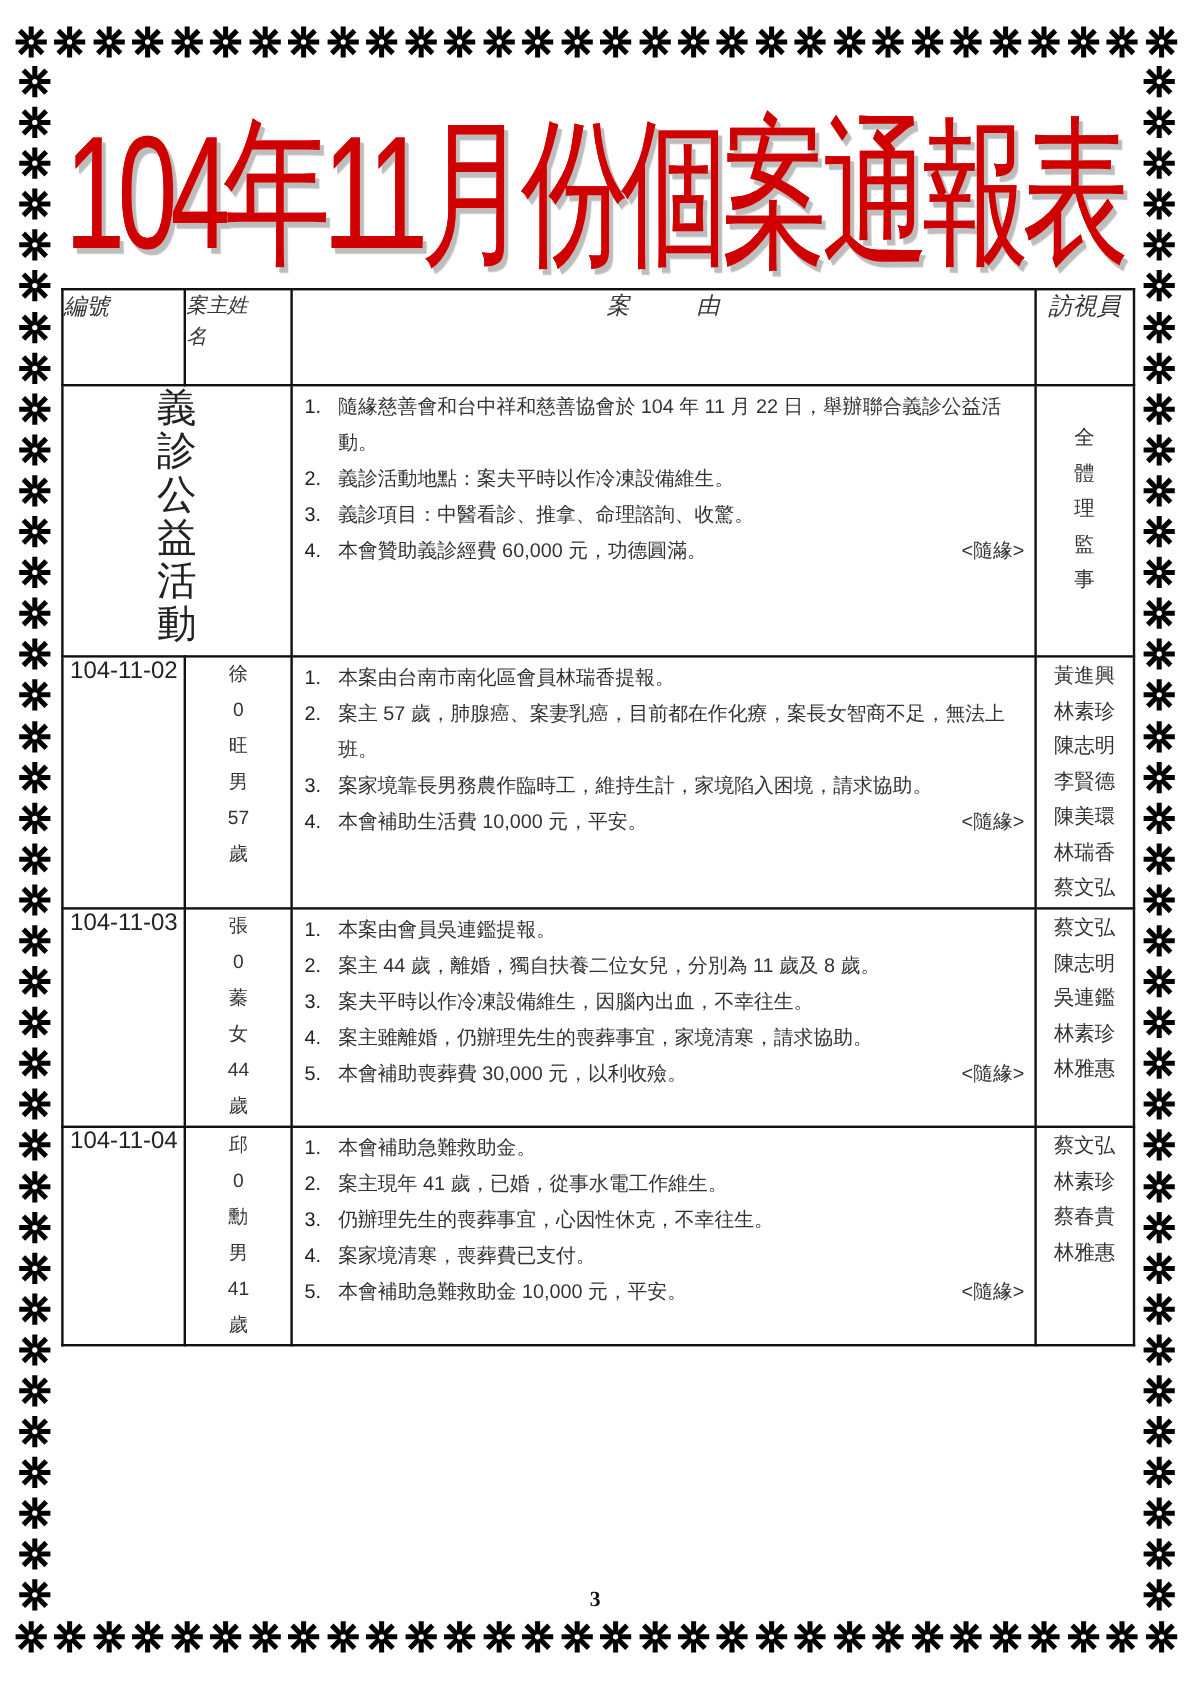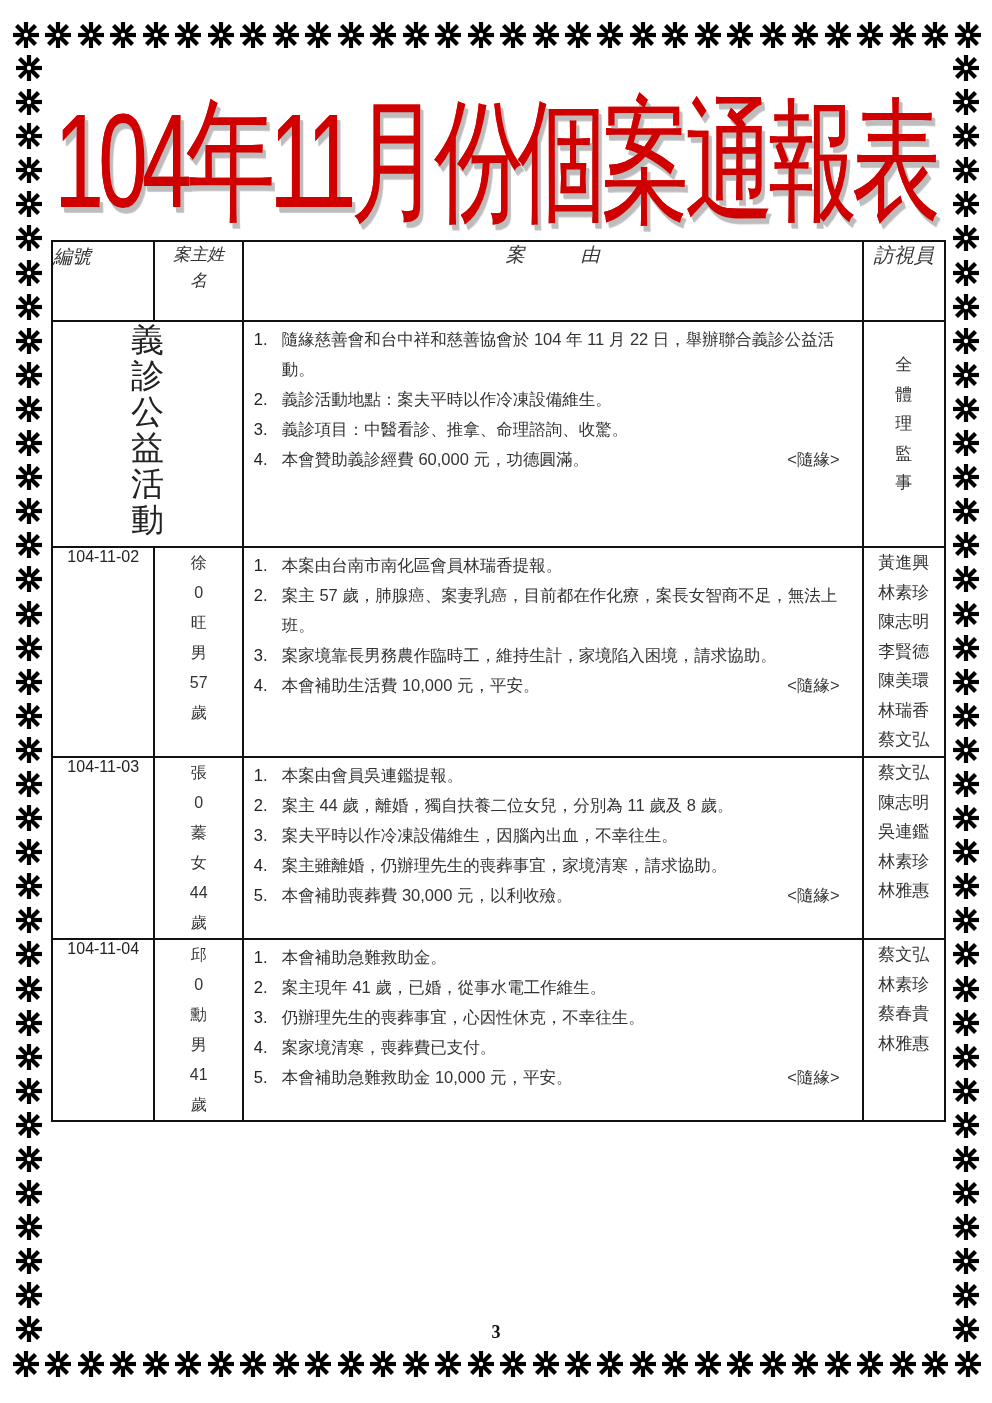--- a/index.html
+++ b/index.html
@@ -33,36 +33,36 @@
                   border-collapse: collapse; table-layout: fixed;
                   font-size: 16px; color: #333; }
   .report-table td { border: 2px solid #111; vertical-align: top; padding: 0; }
   .report-table tr.head td { height: 78px; font-style: italic; }
   .col-id { width: 102px; }
   .col-name { width: 88px; }
   .col-reason { width: 617px; }
   .col-visitor { width: 82px; }
 
   .h-id { padding: 14px 0 0 10px; font-size: 19px; line-height: 30px; }
-  .h-name { text-align: center; font-size: 17px; line-height: 26px; padding-top: 2px; border-radius: 28px; }
+  .h-name { text-align: left; font-size: 17px; line-height: 26px; padding-top: 2px; border-radius: 28px; }
   .h-reason { text-align: center; font-size: 19px; padding-top: 18px; letter-spacing: 0; }
   .h-reason span { display: inline-block; margin: 0 28px; }
   .h-visitor { text-align: center; font-size: 20px; padding-top: 3px; }
 
   .event-label { text-align: center; padding-top: 10px; }
   .event-label .vchar { display: block; font-size: 33px; line-height: 36px; color: #222; }
 
-  .case-id { text-align: center; font-size: 16px; padding-top: 36px; color: #222; }
+  .case-id { text-align: center; font-size: 20px; padding-top: 36px; color: #222; }
   .case-name { text-align: center; font-size: 16px; line-height: 30px; padding-top: 2px; }
   .case-name span { display: block; }
 
   .reason-list { list-style: none; margin: 0; padding: 2px 8px 6px 10px; }
   .reason-list li { position: relative; padding-left: 28px; line-height: 30px; font-size: 16.5px; color: #333; }
   .reason-list li .num { position: absolute; left: 0; top: 0; color: #222; }
-  .reason-list li .sig { float: right; margin-right: 14px; }
+  .reason-list li .sig { float: right; }
 
   .visitors { text-align: center; font-size: 17px; line-height: 29.5px; padding-top: 2px; }
   .visitors span { display: block; }
   .visitors.all { padding-top: 28px; }
 
   .page-number { position: absolute; left: 0; width: 992px; top: 1322px; text-align: center;
                  font-family: "Liberation Serif", "DejaVu Serif", serif; font-size: 18px; font-weight: bold; color: #111; }
 </style>
 </head>
 <body>

